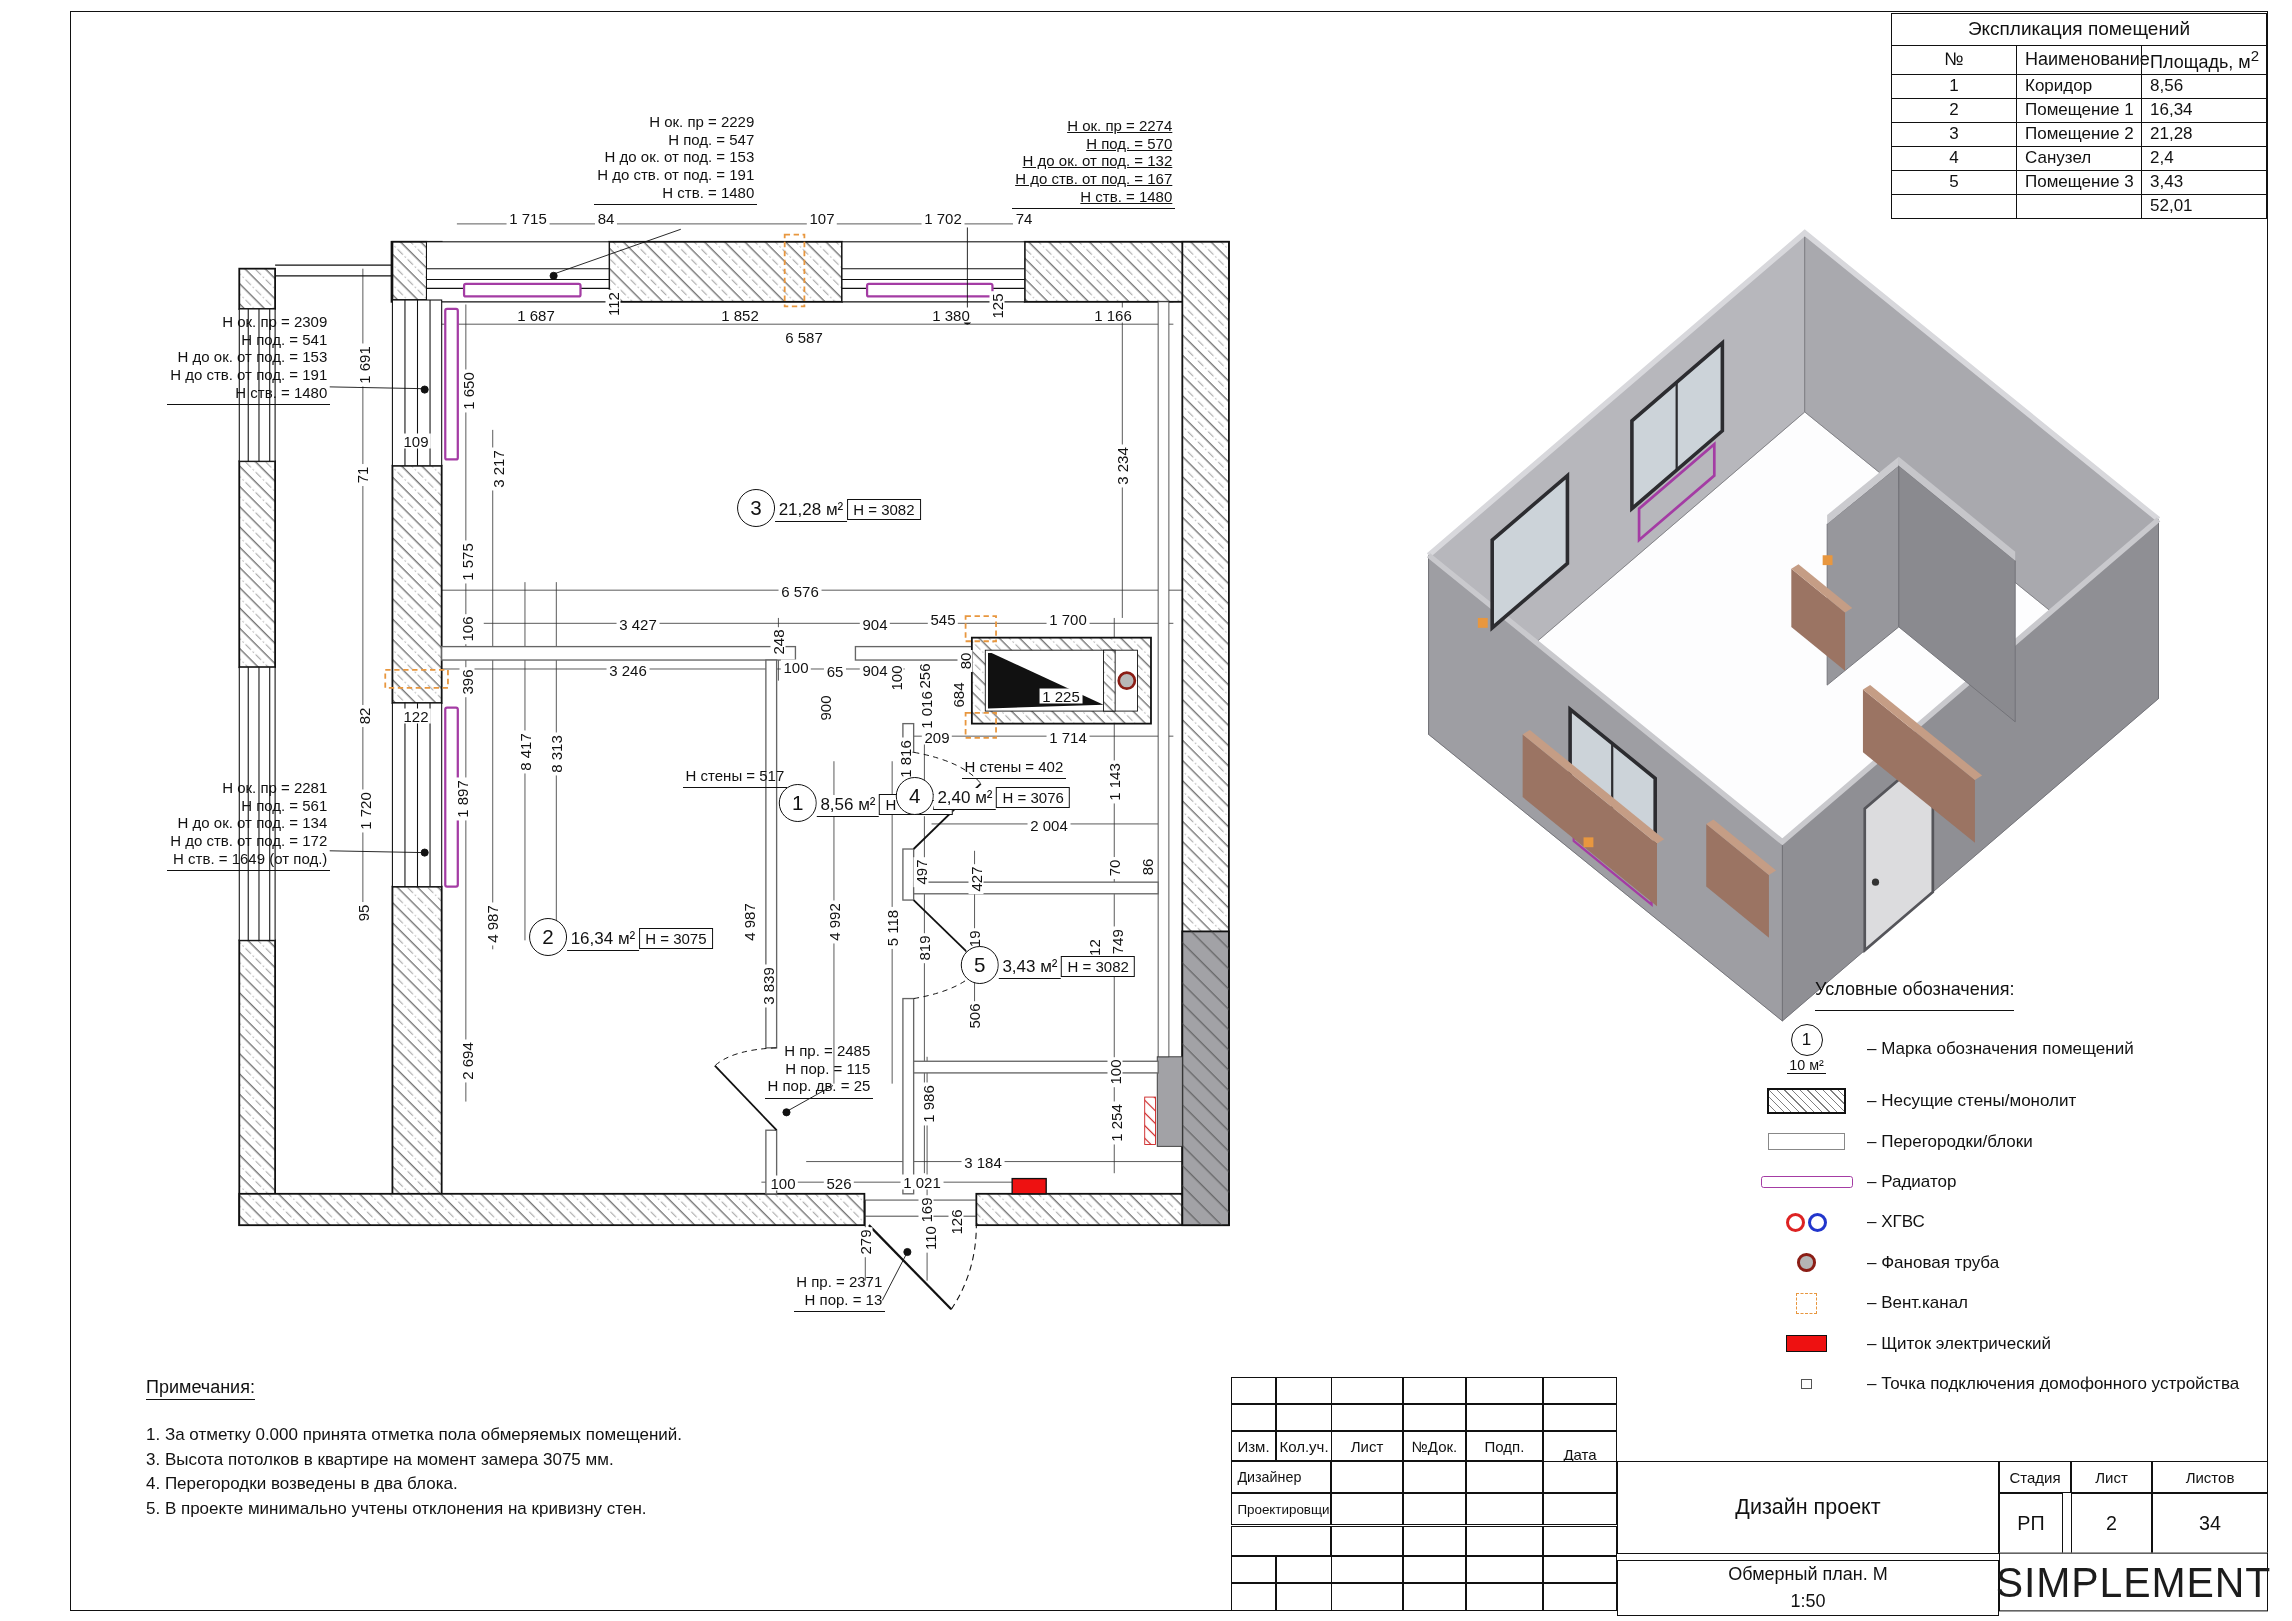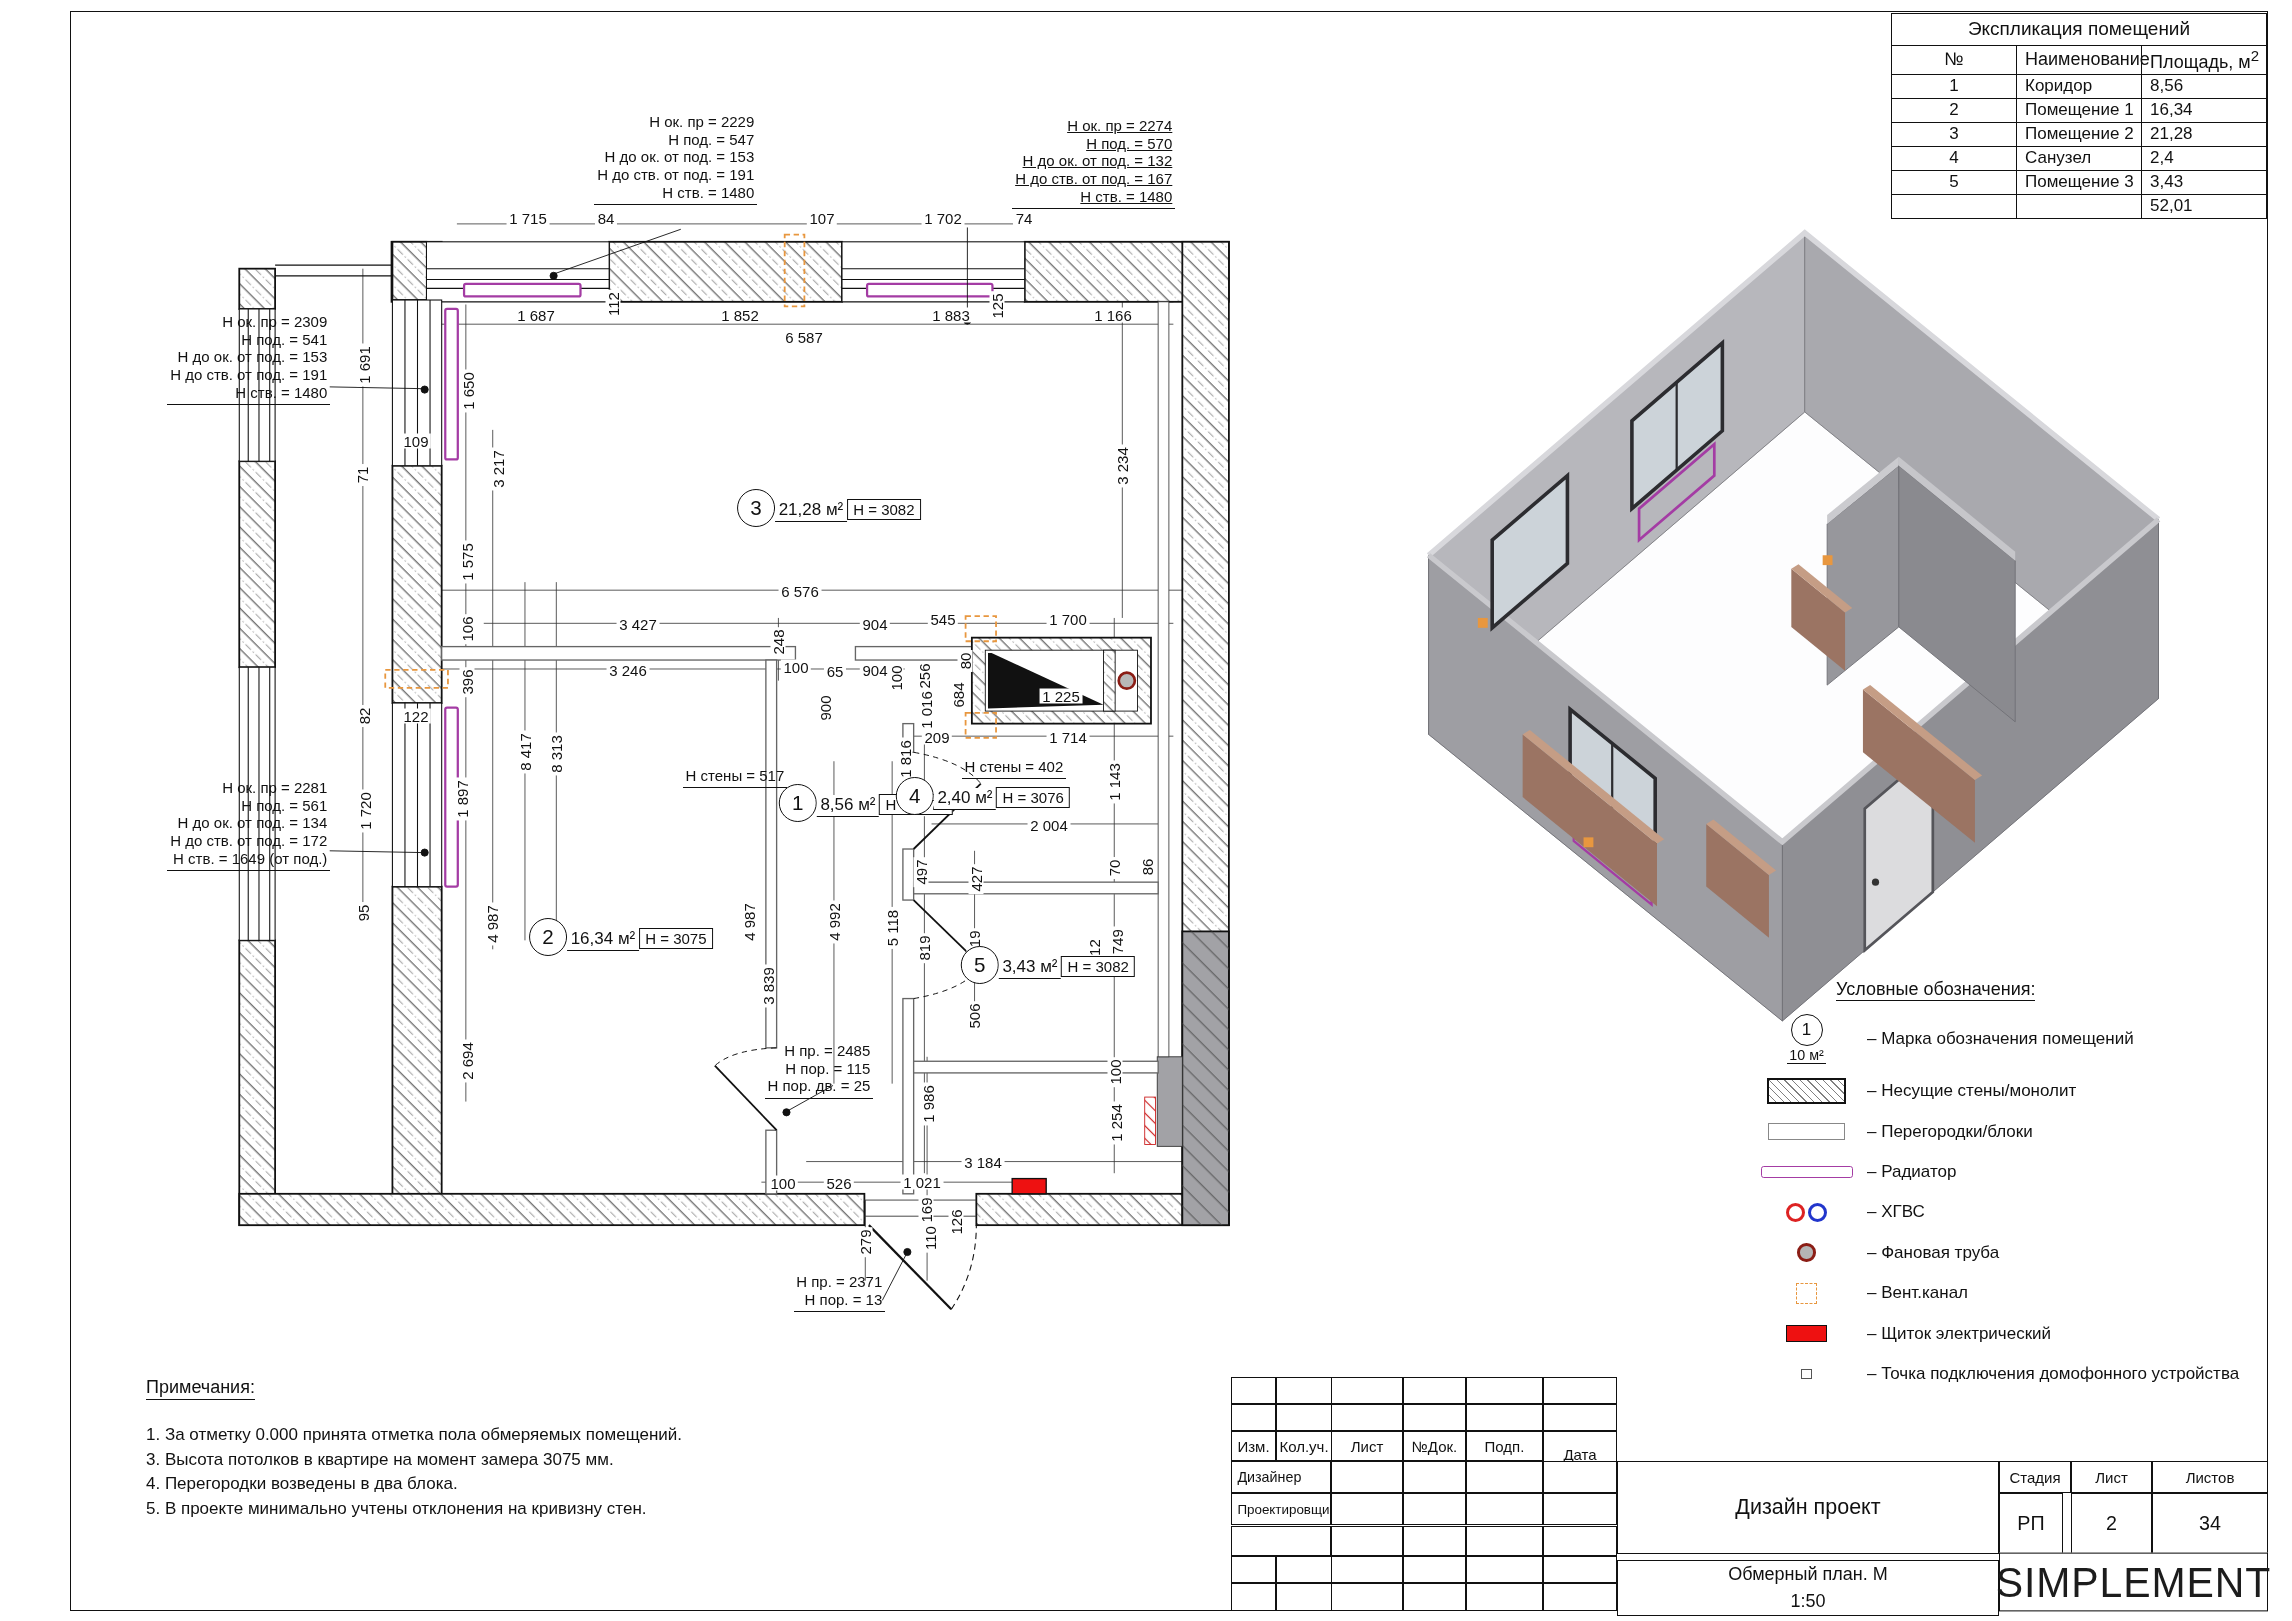--- a/index.html
+++ b/index.html
@@ -25,21 +25,21 @@
   .exp{position:absolute;left:1891px;top:12.5px;width:376px;border-collapse:collapse;table-layout:fixed;background:#fff;}
   .exp td,.exp th{border:1.4px solid #111;font-weight:normal;box-sizing:border-box;}
   .exp .t-title{font-size:19px;height:32px;text-align:center;}
   .exp .hdr td{font-size:18px;height:29px;}
   .exp .c-no{width:47px;text-align:center;font-size:17px;height:24px;}
   .exp .c-name{width:190px;text-align:left;padding-left:8px;font-size:17px;}
   .exp .c-area{width:140px;text-align:left;padding-left:8px;font-size:17px;}
 
   
   #legend{position:absolute;left:1746px;top:979px;width:524px;}
-  .lg-title{display:inline-block;margin-left:90px;font-size:18px;border-bottom:1.4px solid #111;padding-bottom:0;}
+  .lg-title{display:inline-block;margin-left:69px;font-size:18px;border-bottom:1.4px solid #111;padding-bottom:10px;}
   .lg-row{display:flex;align-items:center;min-height:27px;margin-top:13.4px;}
   .lg-icon{width:121px;display:flex;align-items:center;justify-content:center;flex:none;}
   .lg-label{font-size:17px;white-space:nowrap;}
   .room-mark-icon{flex-direction:column;}
   .mark-circle{width:30px;height:30px;border:1.8px solid #111;border-radius:50%;display:flex;align-items:center;justify-content:center;font-size:17px;}
   .mark-area{font-size:14.3px;border-bottom:1.8px solid #111;margin-top:0.9px;padding:0 1.8px;}
   .bearing-wall-icon::before{content:"";width:75px;height:21.5px;border:2.7px solid #111;
       background: repeating-linear-gradient(45deg,#fff 0 4.5px,#808080 4.5px 5.4px);}
   .partition-icon::before{content:"";width:75px;height:14.3px;border:1.8px solid #888;background:#fff;}
   .radiator-icon::before{content:"";width:90px;height:9.9px;border:1.8px solid #a43ca4;border-radius:2.7px;}
@@ -279,21 +279,21 @@
 
   <div id="plan-labels">
       <span class="dim" style="left: 528px; top: 218px;">1 715</span>
       <span class="dim" style="left: 606px; top: 218px;">84</span>
       <span class="dim" style="left: 822px; top: 218px;">107</span>
       <span class="dim" style="left: 943px; top: 218px;">1 702</span>
       <span class="dim" style="left: 1024px; top: 218px;">74</span>
       <span class="dim" style="left: 536px; top: 315px;">1 687</span>
       <span class="dim vert" style="left: 613px; top: 304px;">112</span>
       <span class="dim" style="left: 740px; top: 315px;">1 852</span>
-      <span class="dim" style="left: 951px; top: 315px;">1 883</span>
+      <span class="dim" style="left: 951px; top: 315px;">1 380</span>
       <span class="dim vert" style="left: 997px; top: 306px;">125</span>
       <span class="dim" style="left: 1113px; top: 315px;">1 166</span>
       <span class="dim" style="left: 804px; top: 337px;">6 587</span>
       <span class="dim vert" style="left: 364px; top: 365px;">1 691</span>
       <span class="dim" style="left: 416px; top: 441px;">109</span>
       <span class="dim vert" style="left: 362px; top: 475px;">71</span>
       <span class="dim vert" style="left: 468px; top: 391px;">1 650</span>
       <span class="dim vert" style="left: 498px; top: 469px;">3 217</span>
       <span class="dim vert" style="left: 1122px; top: 466px;">3 234</span>
       <span class="dim vert" style="left: 467px; top: 562px;">1 575</span>

